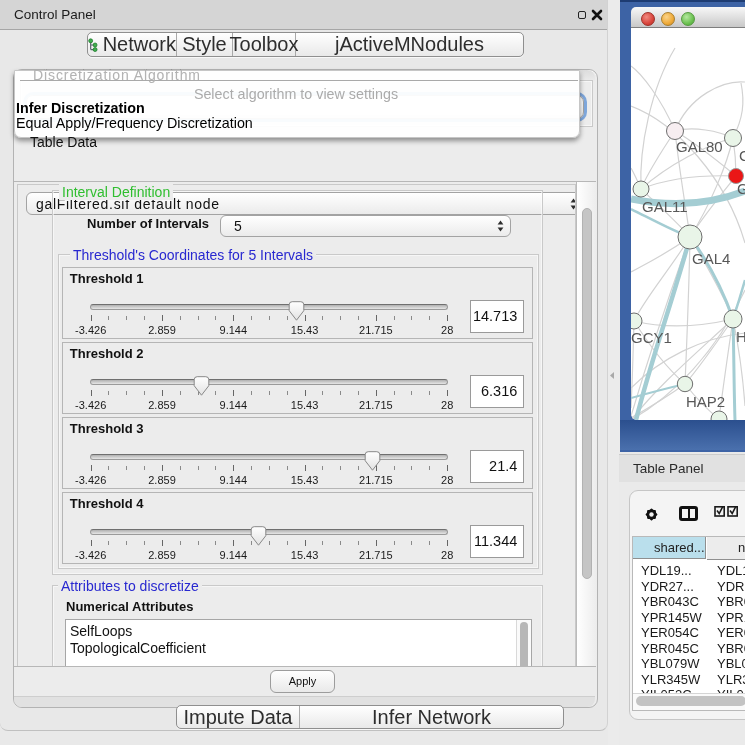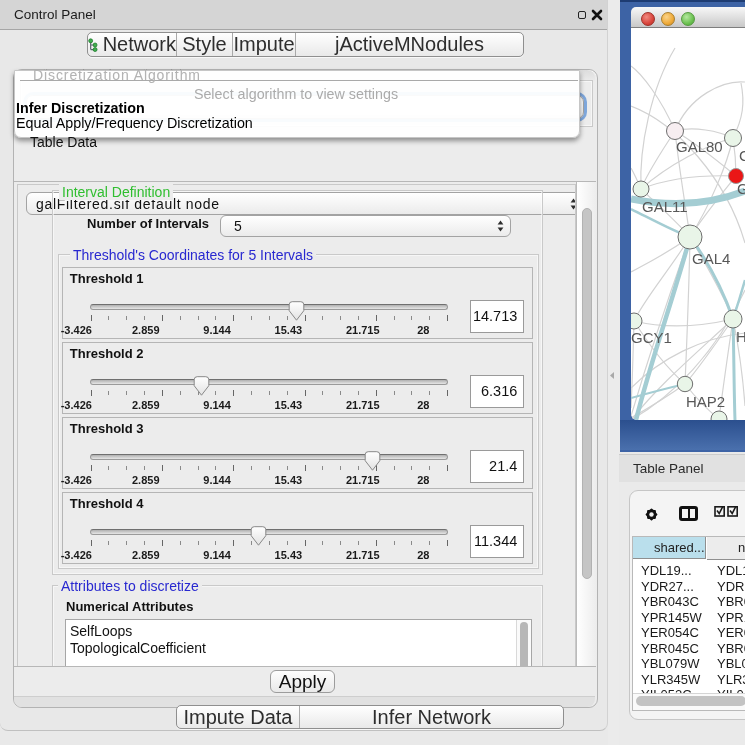--- a/index.html
+++ b/index.html
@@ -24,21 +24,21 @@
   .combo{position:absolute;background:linear-gradient(#ffffff,#ebebeb);border:1px solid #a3a3a3;border-radius:6px;font-size:14px;color:#111;letter-spacing:0.7px;}
   .combo .ar{position:absolute;right:6px;top:0;height:100%;display:flex;flex-direction:column;justify-content:center;}
   .combo .ar svg{display:block;}
   
   .tpanel{position:absolute;left:61.8px;width:469px;height:70px;border:1px solid #b5b5b5;background:#ececec;}
   .ttitle{position:absolute;left:7px;top:3px;font-weight:bold;font-size:13px;color:#111;}
   .track{position:absolute;left:27.2px;top:36.5px;width:356px;height:4px;background:linear-gradient(#b0b0b0,#e6e6e6);border:1px solid #9a9a9a;border-top:1.5px solid #6f6f6f;border-radius:3px;}
   .vbox{position:absolute;left:407.5px;top:32.5px;width:46px;height:31px;background:#fff;border:1.5px solid #9a9a9a;font-size:14.5px;color:#111;text-align:right;line-height:31px;padding-right:6px;letter-spacing:0;}
   .tick{position:absolute;top:47.5px;width:1px;height:6px;background:#666;}
   .mtick{position:absolute;top:48.5px;width:1px;height:4px;background:#8a8a8a;}
-  .slab{position:absolute;top:56.5px;width:60px;text-align:left;font-size:11px;font-weight:bold;color:#1a1a1a;}
+  .slab{position:absolute;top:56.5px;width:60px;text-align:center;font-size:11px;font-weight:normal;color:#1a1a1a;}
   .thumb{position:absolute;top:33px;width:17px;height:20px;}
   
   .litem{position:absolute;left:4px;font-size:14px;color:#111;white-space:nowrap;}
   
   #gapstrip{left:608px;top:0;width:12px;height:745px;background:#ebebeb;}
   #netwin{left:620px;top:0;width:125px;height:450px;background:#3d63a5;border-top:2px solid #1e3c72;}
   #nettitle{left:631px;top:7px;width:114px;height:20px;background:linear-gradient(#f8f8f8,#c8c8c8);border-bottom:1px solid #7e7e7e;border-radius:5px 0 0 0;}
   #netbottom{left:620px;top:420px;width:125px;height:30px;background:linear-gradient(#2b4f8e,#4a70ad);}
   #canvas{left:631px;top:28px;width:114px;height:392px;background:#ffffff;border-radius:0 0 0 6px;overflow:hidden;}
   .light{position:absolute;top:11.5px;width:12px;height:12px;border-radius:50%;}
@@ -59,21 +59,21 @@
   </svg>
 
 <div class="abs seg" id="toptabs">
   <span style="width:88px;"><svg width="14" height="18" viewBox="0 0 14 18" style="margin-right:4px;">
         <path d="M3.5,5 V15 M3.5,9 H8.5 M3.5,15 H8.5" stroke="#5d6470" stroke-width="1.6" fill="none"></path>
         <circle cx="3.5" cy="3.5" r="2.6" fill="#3fae4e" stroke="#1d7a2c" stroke-width="1"></circle>
         <circle cx="9.3" cy="9" r="2.6" fill="#3fae4e" stroke="#1d7a2c" stroke-width="1"></circle>
         <circle cx="9.3" cy="15" r="2.6" fill="#3fae4e" stroke="#1d7a2c" stroke-width="1"></circle>
       </svg>Network</span>
   <span style="width:55px;">Style</span>
-  <span style="width:62px;">Impute</span>
+  <span style="width:62px;">Toolbox</span>
   <span style="flex:1;">jActiveMNodules</span>
 </div>
 
 <div class="abs" id="bigpanel"></div>
 <div class="abs" id="paneltopshade"></div>
 <div id="panelcontent">
 
   <div class="abs" style="left:33px;top:67px;font-size:14px;letter-spacing:0.9px;color:#333;">Discretization Algorithm</div>
   <div class="abs groupbox" style="left:20px;top:80px;width:571px;height:45px;"></div>
   <div class="abs combo" style="left:26px;top:95px;width:556px;height:22px;border-radius:7px;box-shadow:0 0 0 3px rgba(100,150,215,.8);"></div>
@@ -287,21 +287,21 @@
   <div class="abs gtitle" style="left:58px;top:578px;color:#2828d0;">Attributes to discretize</div>
   <div class="abs" style="left:66px;top:599px;font-size:13px;font-weight:bold;color:#111;">Numerical Attributes</div>
   <div class="abs" style="left:65px;top:619px;width:465px;height:47px;background:#ffffff;border:1px solid #a6a6a6;border-bottom:none;overflow:hidden;">
     <div class="litem" style="top:3px;">SelfLoops</div>
     <div class="litem" style="top:20px;">TopologicalCoefficient</div>
     <div style="position:absolute;right:0;top:0;width:14px;height:47px;border-left:1px solid #d9d9d9;background:#fafafa;"></div>
     <div style="position:absolute;right:3px;top:2px;width:8px;height:45px;background:#b7b7b7;border-radius:4px 4px 0 0;"></div>
   </div>
 
   <div class="abs" style="left:14px;top:666px;width:582px;height:1px;background:#b7b7b7;"></div>
-  <div class="abs" style="left:270px;top:670px;width:63px;height:21px;background:linear-gradient(#fefefe,#e9e9e9);border:1px solid #9c9c9c;border-radius:6px;font-size:19px;color:#111;text-align:center;line-height:21px;">Apply</div>
+  <div class="abs" style="left:270px;top:670px;width:63px;height:21px;background:linear-gradient(#fefefe,#e9e9e9);border:1px solid #9c9c9c;border-radius:6px;font-size:11px;color:#111;text-align:center;line-height:21px;">Apply</div>
   <div class="abs" style="left:14px;top:696px;width:581px;height:10px;background:#e1e1e1;border-top:1px solid #cecece;border-radius:0 0 8px 8px;"></div>
 </div>
 
 <div class="abs seg" id="bottabs">
   <span style="width:122px;">Impute Data</span>
   <span style="flex:1;">Infer Network</span>
 </div>
 
 <div class="abs" id="gapstrip"></div>
 <div class="abs" style="left:610px;top:372px;width:4px;height:7px;background:#a9a9a9;clip-path:polygon(100% 0,100% 100%,0 50%);"></div>

